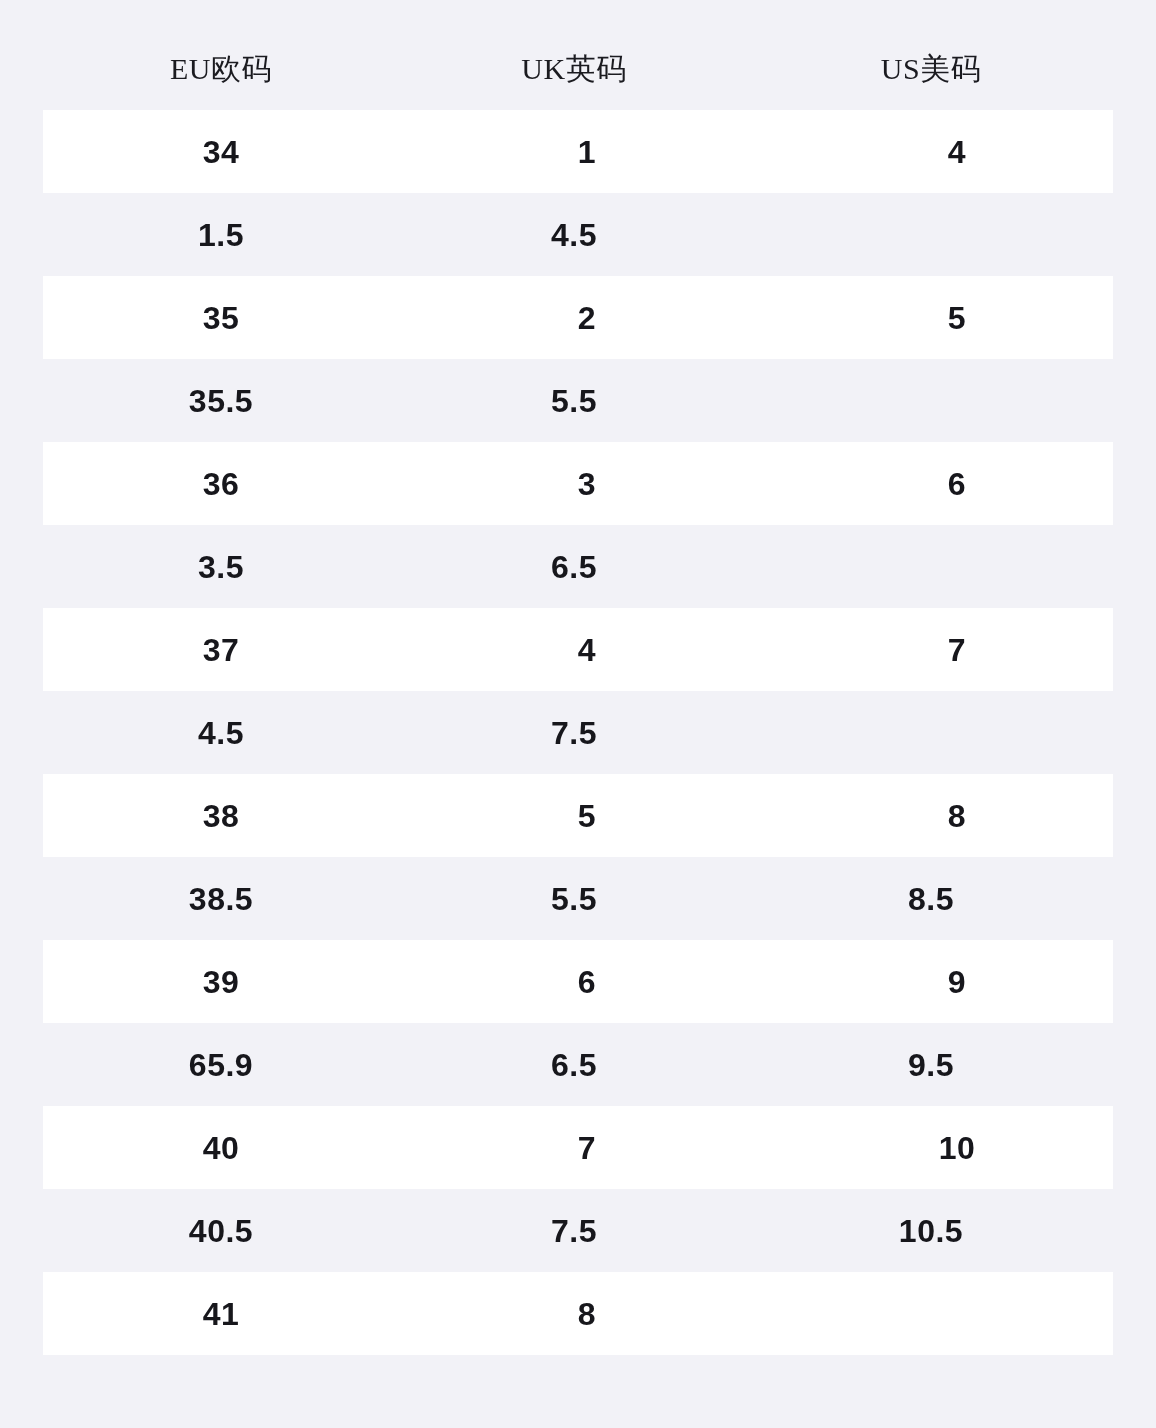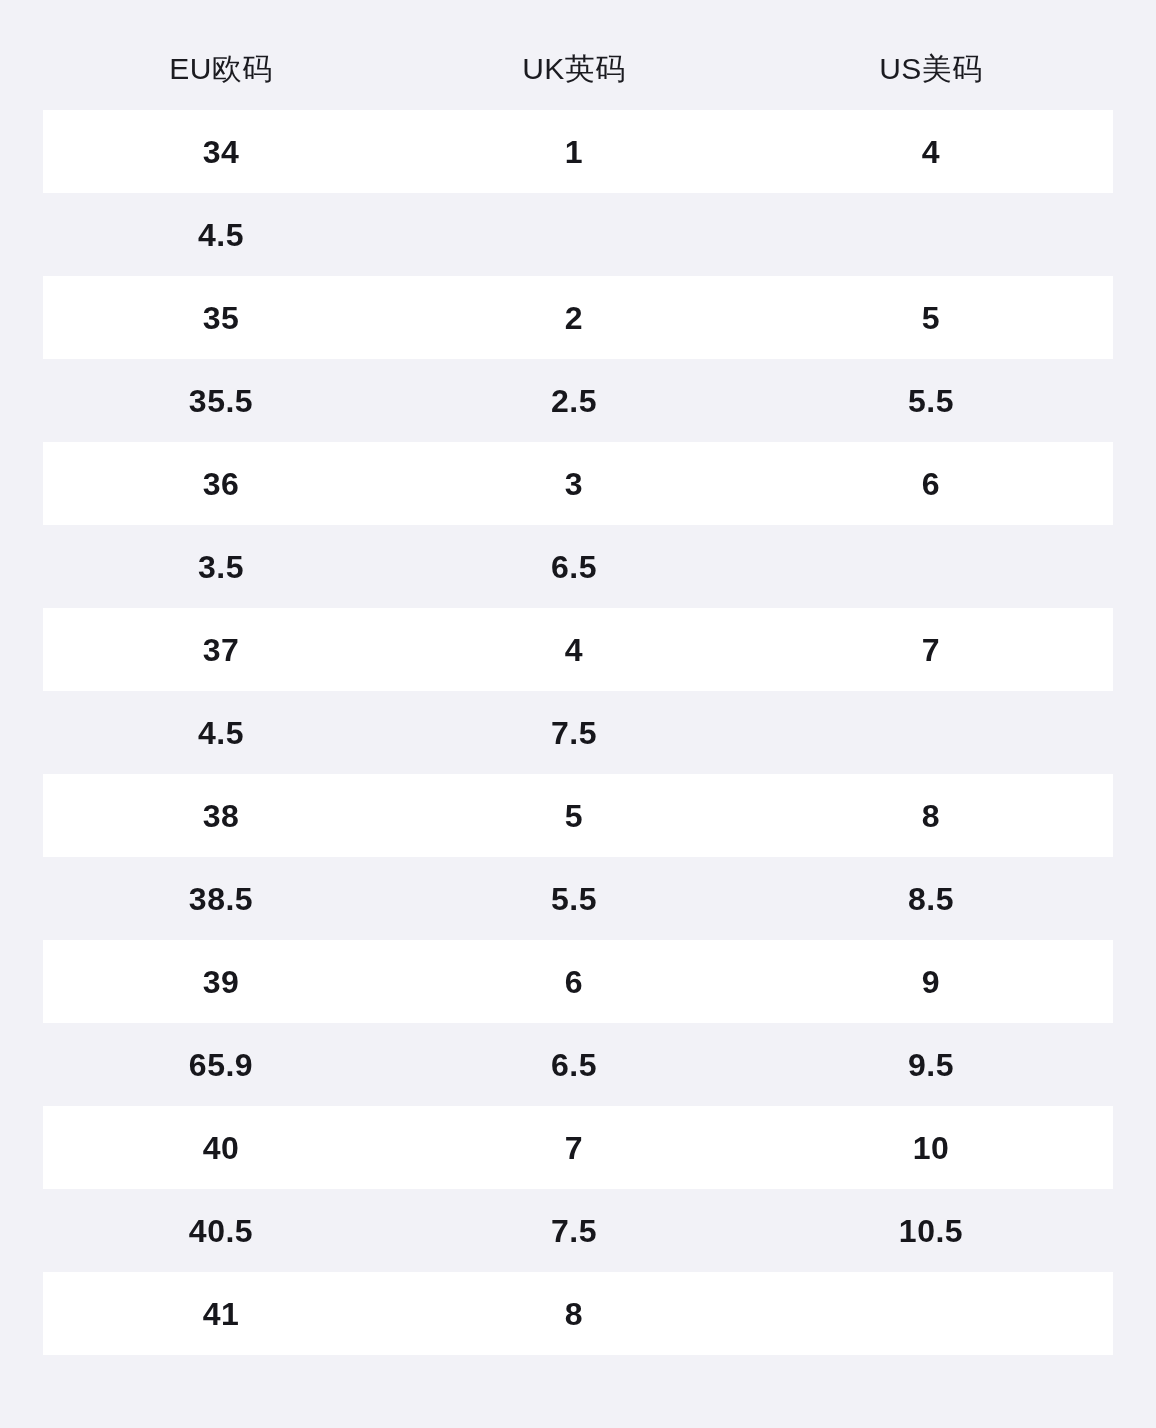--- a/index.html
+++ b/index.html
@@ -35,40 +35,42 @@
   }
   .table-header .cell {
     flex: 1 1 0;
     text-align: center;
     font-size: 30px;
     font-weight: 400;
     color: #1b1b20;
     letter-spacing: 0.5px;
     line-height: 1;
     white-space: nowrap;
+    font-family: Liberation Serif, serif;
   }
 
   
   .table-body {
     position: absolute;
     left: 0;
     top: 110px;
     width: 1156px;
   }
   .table-row {
     position: relative;
     width: 1070px;
     margin-left: 43px;
     height: 83px;
     display: flex;
     align-items: center;
     background: transparent;
   }
   .table-row.zebra-light {
     background: #ffffff;
+    gap: 13px;
   }
   .table-row .cell {
     flex: 1 1 0;
     text-align: center;
     font-size: 32px;
     font-weight: 700;
     color: #17171c;
     letter-spacing: 0.5px;
     line-height: 1;
     white-space: nowrap;
@@ -92,30 +94,30 @@
     <div class="cell">US美码</div>
   </div>
 
   <div class="table-body">
     <div class="table-row zebra-light">
       <div class="cell">34</div>
       <div class="cell">1</div>
       <div class="cell">4</div>
     </div>
     <div class="table-row">
+      <div class="cell">1.5</div>
       <div class="cell">4.5</div>
     </div>
     <div class="table-row zebra-light">
       <div class="cell">35</div>
       <div class="cell">2</div>
       <div class="cell">5</div>
     </div>
     <div class="table-row">
       <div class="cell">35.5</div>
-      <div class="cell">2.5</div>
       <div class="cell">5.5</div>
     </div>
     <div class="table-row zebra-light">
       <div class="cell">36</div>
       <div class="cell">3</div>
       <div class="cell">6</div>
     </div>
     <div class="table-row">
       <div class="cell">3.5</div>
       <div class="cell">6.5</div>

